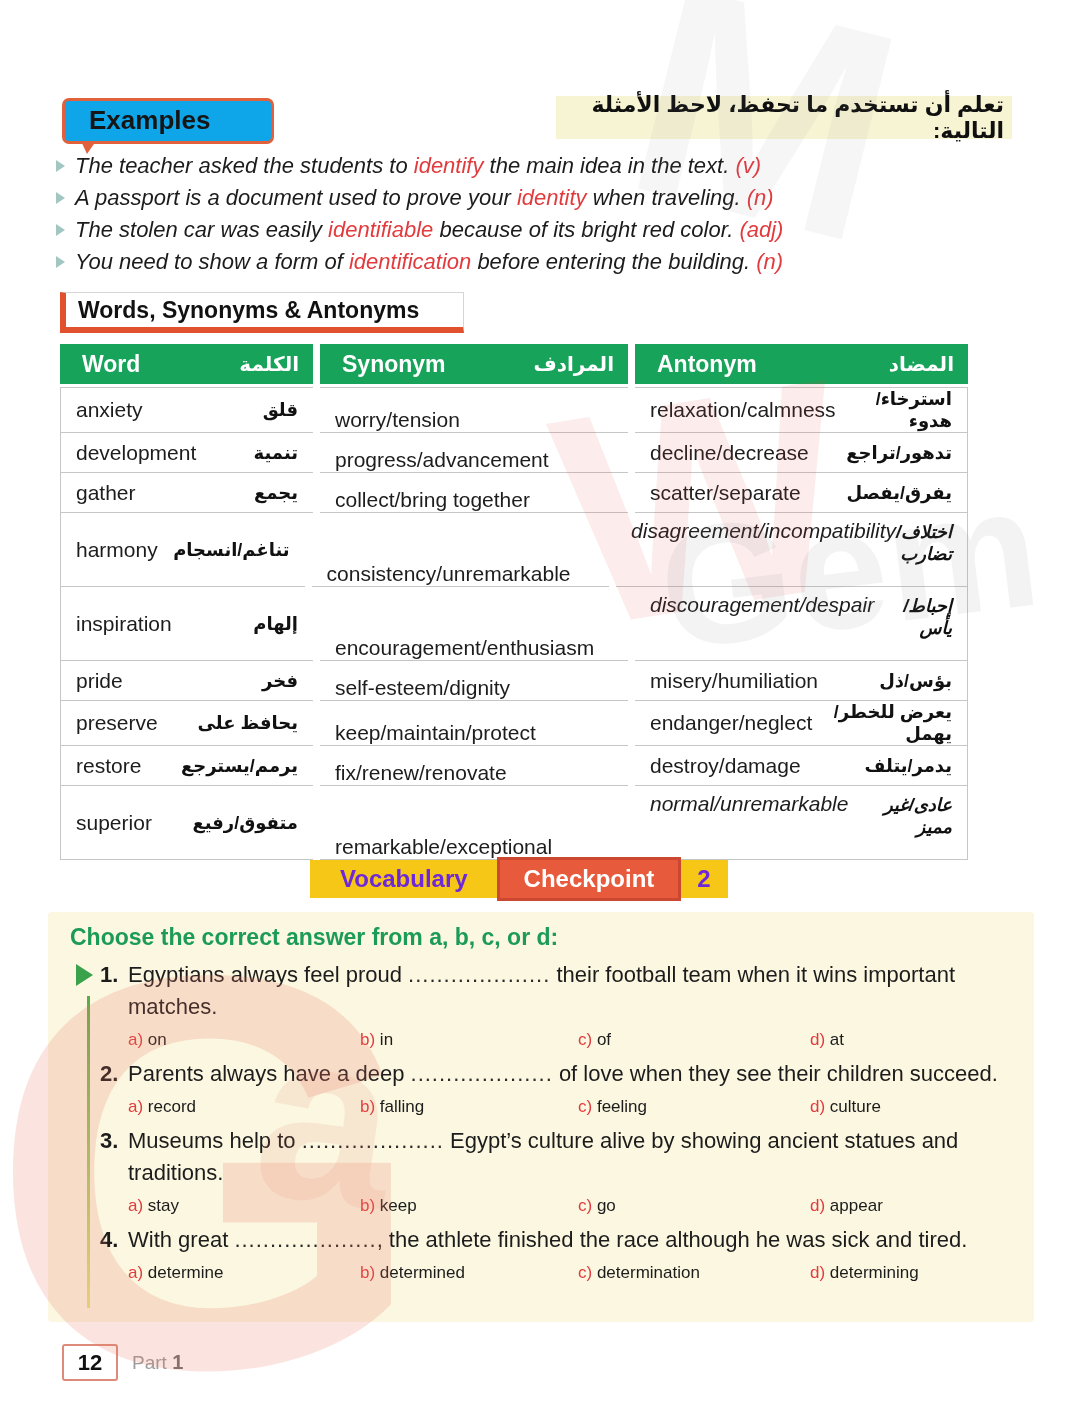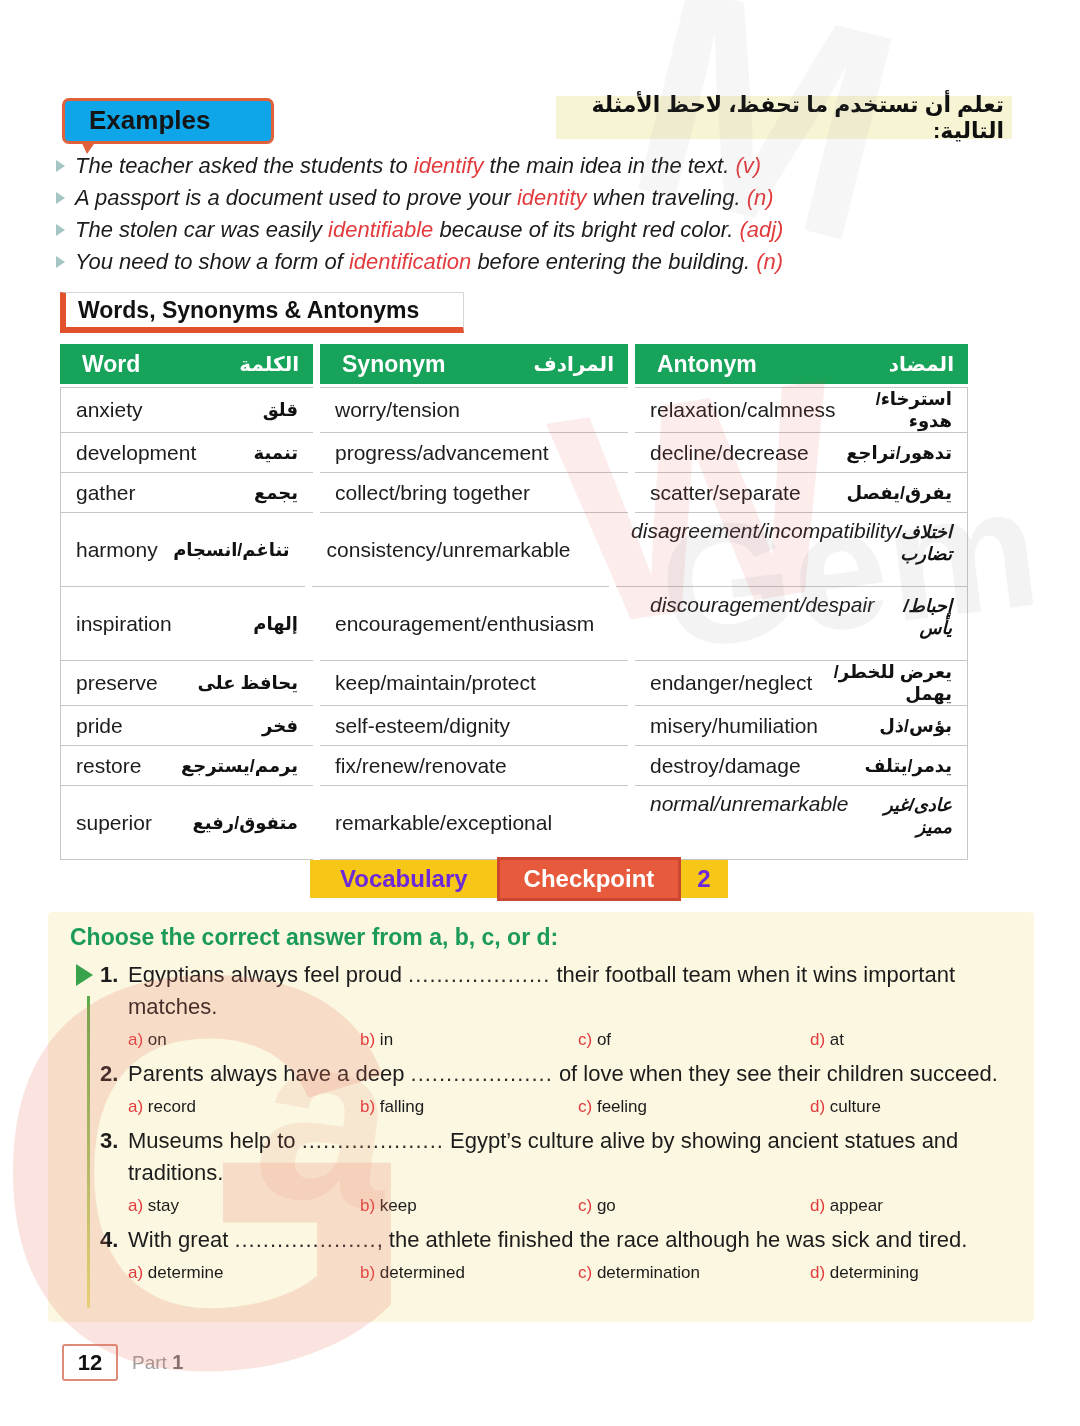--- a/index.html
+++ b/index.html
@@ -55,21 +55,21 @@
     padding:0 14px 0 22px;box-sizing:border-box;}
   .hcell .en{font-size:23px;font-weight:bold;}
   .hcell .ar{font-size:20px;font-weight:bold;direction:rtl;}
   .w1{width:253px;} .w2{width:308px;} .w3{flex:1;}
   .vbody{margin-top:3px;}
   .vrow{display:flex;gap:7px;}
   .cell{border-bottom:1px solid #c6c6c6;display:flex;align-items:center;justify-content:space-between;
     padding:0 15px;min-height:40px;box-sizing:border-box;background:transparent;}
   .vrow:first-child .cell{border-top:1px solid #c6c6c6;}
   .c1{width:253px;border-left:1px solid #c6c6c6;}
-  .c2{width:308px;justify-content:flex-start;}
+  .c2{width:308px;justify-content:flex-start;align-items:flex-end;}
   .c3{flex:1;border-right:1px solid #c6c6c6;}
   .cell .en{font-size:21px;color:#1d1d1d;}
   .cell .ar{font-size:18px;font-weight:bold;direction:rtl;color:#111;}
   .row2 .cell{min-height:74px;}
   .row2 .c3{align-items:stretch;justify-content:center;padding:6px 15px;font-style:italic;}
   .row2 .c3 .en{text-align:left;}
   .row2 .c3 .ar{text-align:right;margin-top:2px;}
 
   
   .banner{left:310px;top:860px;display:flex;align-items:center;height:38px;z-index:2;}
@@ -207,42 +207,42 @@
       <div class="cell c2">
           <span class="en">encouragement/enthusiasm</span>
         </div>
       <div class="cell c3">
           <span class="en">discouragement/despair</span>
           <span class="ar">إحباط/يأس</span>
         </div>
     </div>
     <div class="vrow">
       <div class="cell c1">
+          <span class="en">pride</span>
+          <span class="ar">فخر</span>
+        </div>
+      <div class="cell c2">
+          <span class="en">self-esteem/dignity</span>
+        </div>
+      <div class="cell c3">
+          <span class="en">misery/humiliation</span>
+          <span class="ar">بؤس/ذل</span>
+        </div>
+    </div>
+    <div class="vrow">
+      <div class="cell c1">
           <span class="en">preserve</span>
           <span class="ar">يحافظ على</span>
         </div>
       <div class="cell c2">
           <span class="en">keep/maintain/protect</span>
         </div>
       <div class="cell c3">
           <span class="en">endanger/neglect</span>
           <span class="ar">يعرض للخطر/يهمل</span>
-        </div>
-    </div>
-    <div class="vrow">
-      <div class="cell c1">
-          <span class="en">pride</span>
-          <span class="ar">فخر</span>
-        </div>
-      <div class="cell c2">
-          <span class="en">self-esteem/dignity</span>
-        </div>
-      <div class="cell c3">
-          <span class="en">misery/humiliation</span>
-          <span class="ar">بؤس/ذل</span>
         </div>
     </div>
     <div class="vrow">
       <div class="cell c1">
           <span class="en">restore</span>
           <span class="ar">يرمم/يسترجع</span>
         </div>
       <div class="cell c2">
           <span class="en">fix/renew/renovate</span>
         </div>

